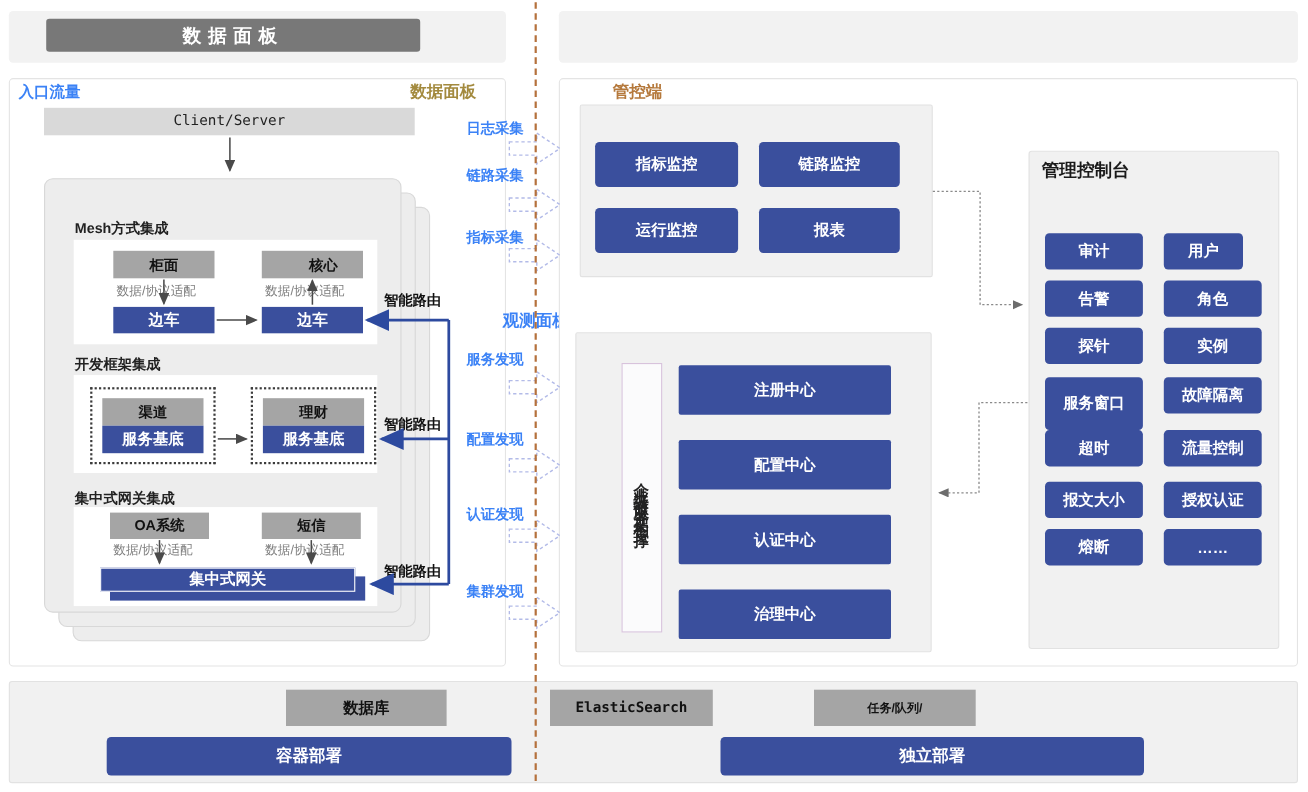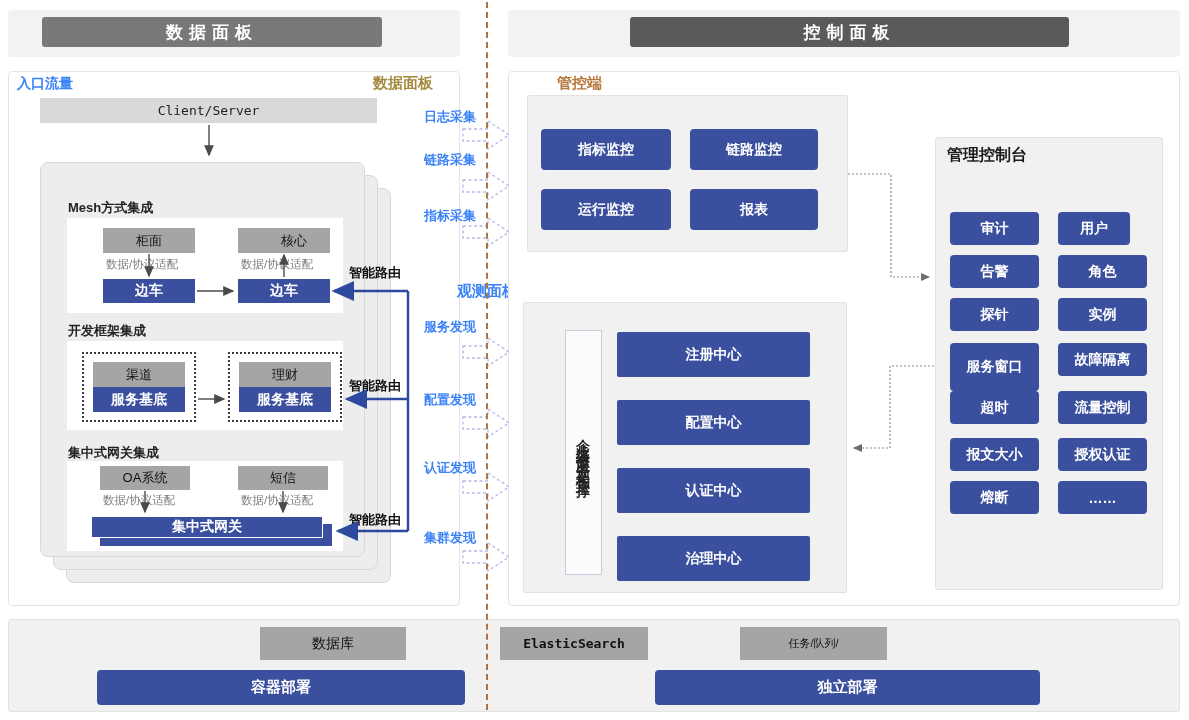--- a/index.html
+++ b/index.html
@@ -6,21 +6,21 @@
   body{font-family:"Liberation Sans","DejaVu Sans",sans-serif;color:#1a1a1a;}
   .canvas{position:relative;width:1189px;height:720px;background:#fff;overflow:hidden;}
   .abs{position:absolute;box-sizing:border-box;}
   .flexc{display:flex;align-items:center;justify-content:center;}
   .panel{background:#f1f1f1;border:1px solid #e2e2e2;border-radius:4px;}
   .white-panel{background:#fff;border:1px solid #e4e4e4;border-radius:4px;}
   .hdr-wrap{background:#f2f2f2;border-radius:4px;}
   .hdr-bar{color:#fff;font-weight:bold;font-size:17px;letter-spacing:6px;border-radius:3px;}
   .hdr-left{background:#787878;}
   .hdr-right{background:#5a5a5a;}
-  .gray-box{background:#a5a5a5;color:#111;font-weight:normal;font-size:13px;}
+  .gray-box{background:#a5a5a5;color:#111;font-weight:bold;font-size:13px;}
   .blue-box{background:#3a4f9d;color:#fff;font-weight:bold;font-size:14px;}
   .blue-btn{background:#3a4f9d;color:#fff;font-weight:bold;font-size:14px;border-radius:4px;}
   .stack-panel{background:#ededed;border:1px solid #d8d8d8;border-radius:8px;}
   .white-box{background:#fff;}
   .dotted-box{border:2px dotted #3c3c3c;background:transparent;}
   .sec-title{font-weight:bold;font-size:13px;color:#222;}
   .adapter{font-size:11.5px;color:#7d7d7d;white-space:nowrap;}
   .mid-label{font-weight:bold;font-size:13px;color:#3b82f6;white-space:nowrap;}
   .route-label{font-weight:bold;font-size:13px;color:#111;white-space:nowrap;}
   .gold{color:#a38a3e;font-weight:bold;font-size:15px;}
@@ -35,21 +35,20 @@
 </style>
 </head>
 <body>
 
 <div class="canvas">
 
   <div class="abs hdr-wrap" style="left:8px;top:10px;width:452px;height:47px;"></div>
   <div class="abs hdr-bar hdr-left flexc" style="left:42px;top:17px;width:340px;height:30px;">数据面板</div>
 
   <div class="abs hdr-wrap" style="left:508px;top:10px;width:672px;height:47px;"></div>
-  <div class="abs hdr-bar hdr-right flexc" style="left:630px;top:17px;width:439px;height:30px;">控制面板</div>
 
   <div class="abs white-panel" style="left:8px;top:71px;width:452px;height:535px;"></div>
   <div class="abs mid-label" style="left:17px;top:75px;font-size:14px;">入口流量</div>
   <div class="abs gold" style="left:373px;top:74px;">数据面板</div>
 
   <div class="abs flexc mono" style="left:40px;top:98px;width:337px;height:25px;background:#d9d9d9;font-size:13px;color:#222;">Client/Server</div>
 
   <div class="abs stack-panel" style="left:66px;top:188px;width:325px;height:395px;"></div>
   <div class="abs stack-panel" style="left:53px;top:175px;width:325px;height:395px;"></div>
   <div class="abs stack-panel" style="left:40px;top:162px;width:325px;height:395px;"></div>

